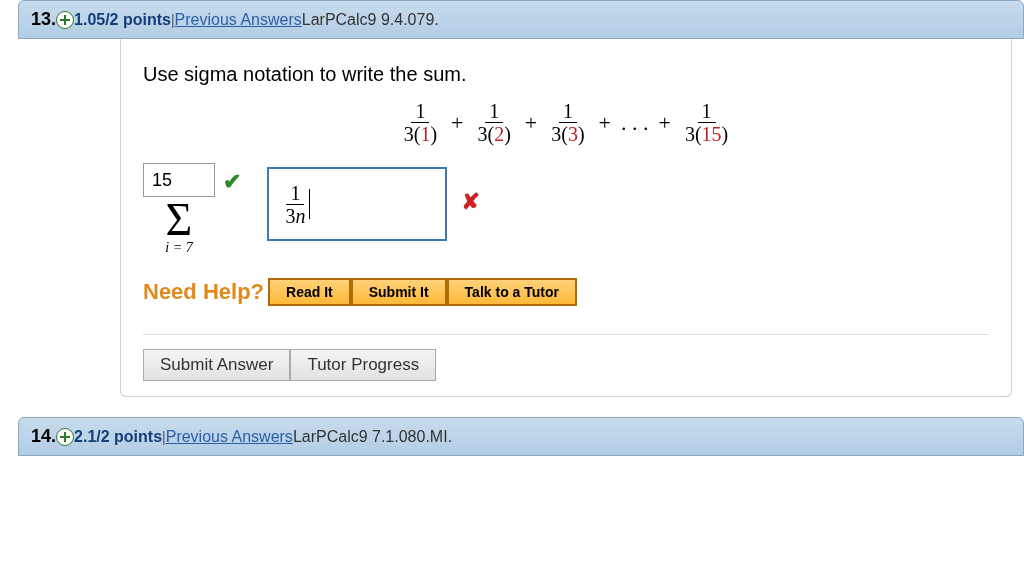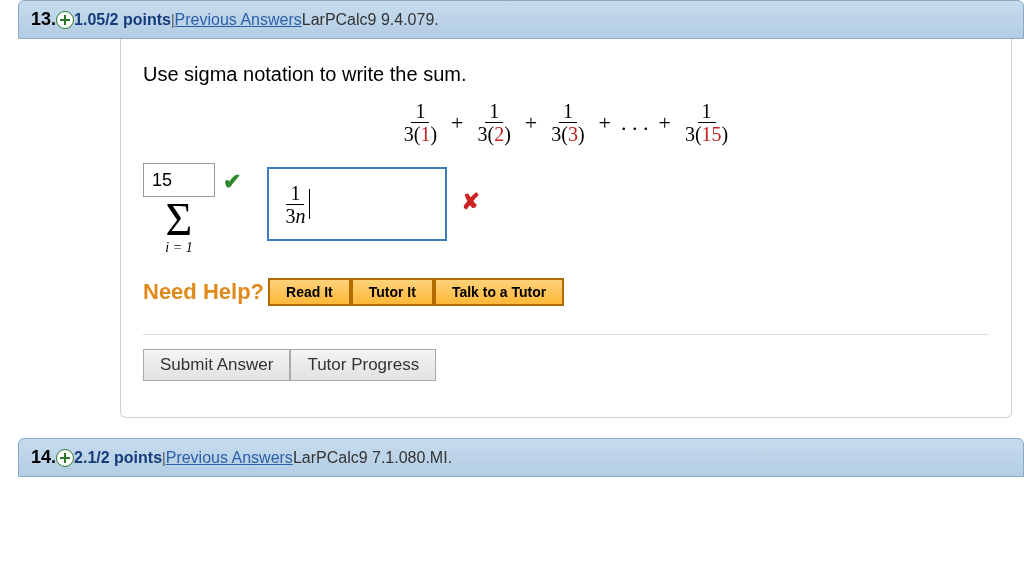--- a/index.html
+++ b/index.html
@@ -61,21 +61,21 @@
     font-size: 16px;
   }
   .textbook-ref {
     color: #333;
     font-size: 16px;
   }
   .question-body {
     border: 1px solid #d0d0d0;
     border-top: none;
     border-radius: 0 0 6px 6px;
-    padding: 20px 22px 36px 22px;
+    padding: 20px 22px 15px 22px;
     margin-left: 120px;
     margin-right: 12px;
     background: #fff;
     position: relative;
   }
   .prompt {
     font-size: 20px;
     color: #000;
     margin: 4px 0 14px 0;
     font-family: Verdana, Arial, sans-serif;
@@ -236,41 +236,41 @@
       </span>
     </div>
 
     <div class="answer-row">
       <div style="display:flex; align-items:flex-start; gap:8px;">
         <div class="sigma-block">
           <div class="upper-box">
               <span>15</span>
             </div>
           <div class="sigma">Σ</div>
-          <div class="lower-bound">i = 1</div>
+          <div class="lower-bound">i = 7</div>
         </div>
         <span class="check-icon">✔</span>
       </div>
 
       <div style="display:flex; align-items:center; gap:14px;">
         <div class="expr-box">
           <span class="frac">
             <span class="num">1</span>
             <span class="den"><span>3</span><span class="ital">n</span></span>
           </span>
           <span class="cursor-bar"></span>
         </div>
         <span class="x-icon">✘</span>
       </div>
     </div>
 
     <div class="help-row">
       <span class="need-help">Need Help?</span>
       <button class="help-btn">Read It</button>
-      <button class="help-btn">Tutor It</button>
+      <button class="help-btn">Submit It</button>
       <button class="help-btn">Talk to a Tutor</button>
     </div>
 
     <div class="action-row">
       <button class="gray-btn">Submit Answer</button>
       <button class="gray-btn">Tutor Progress</button>
     </div>
   </div>
 </div>
 

